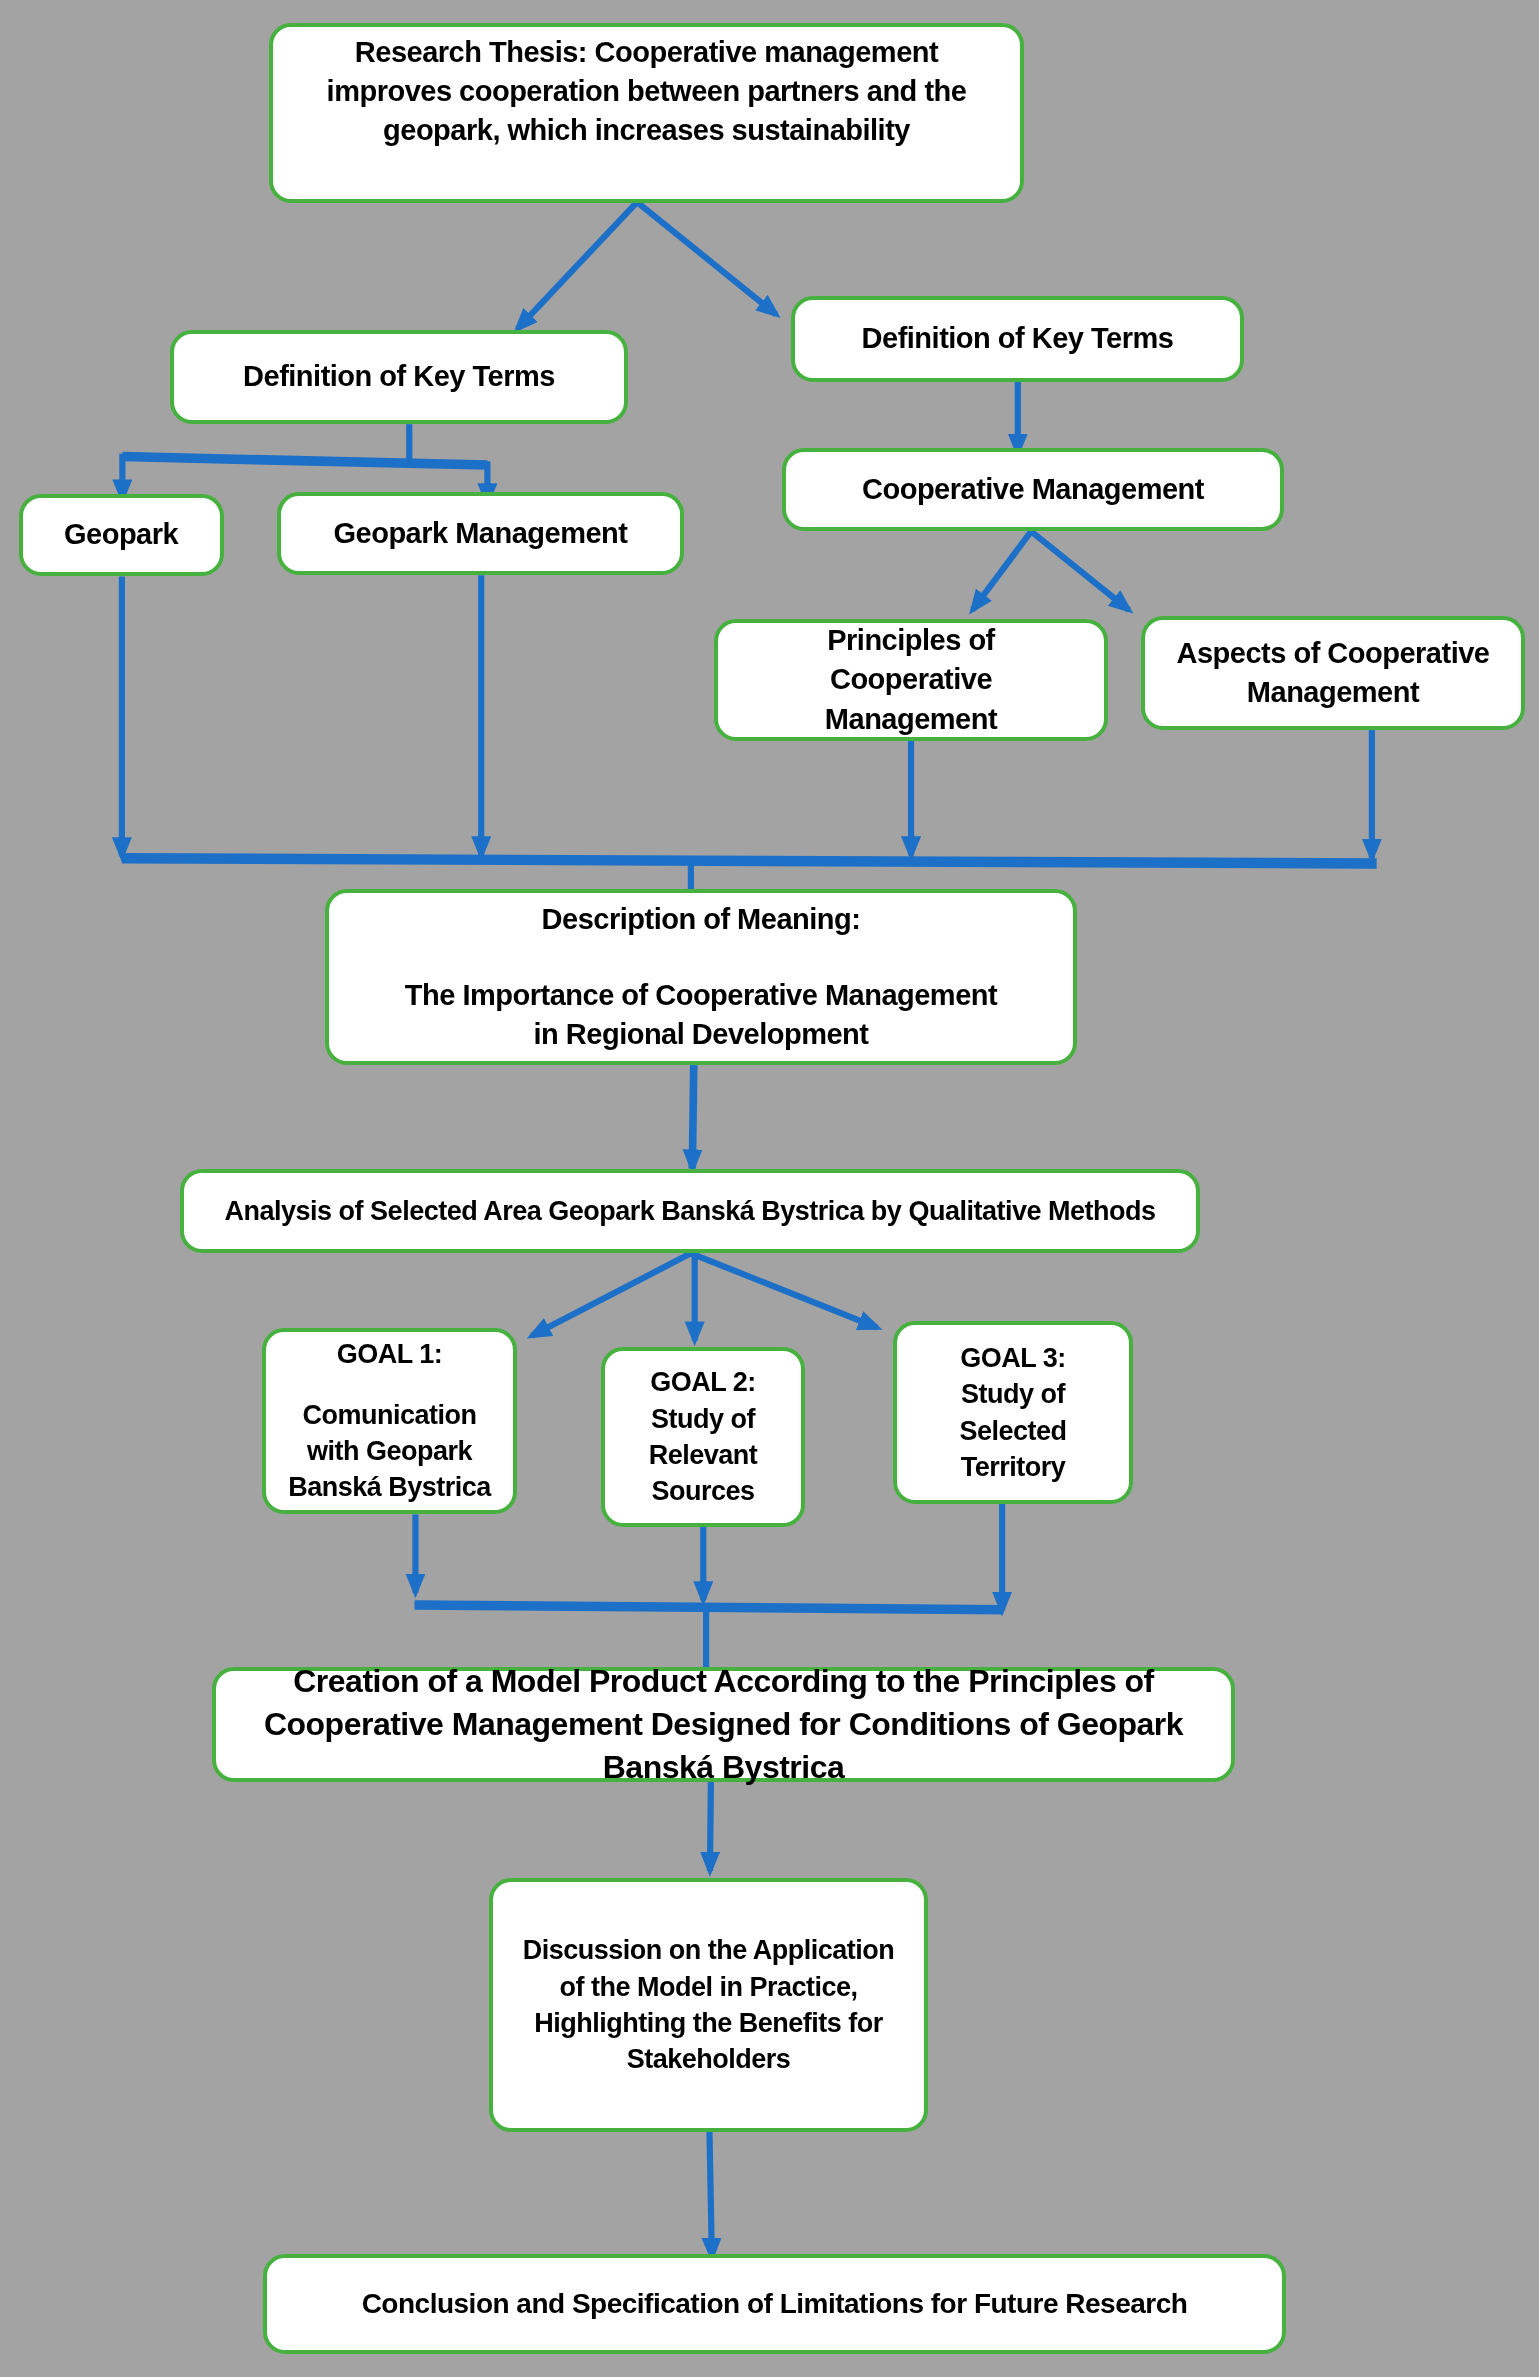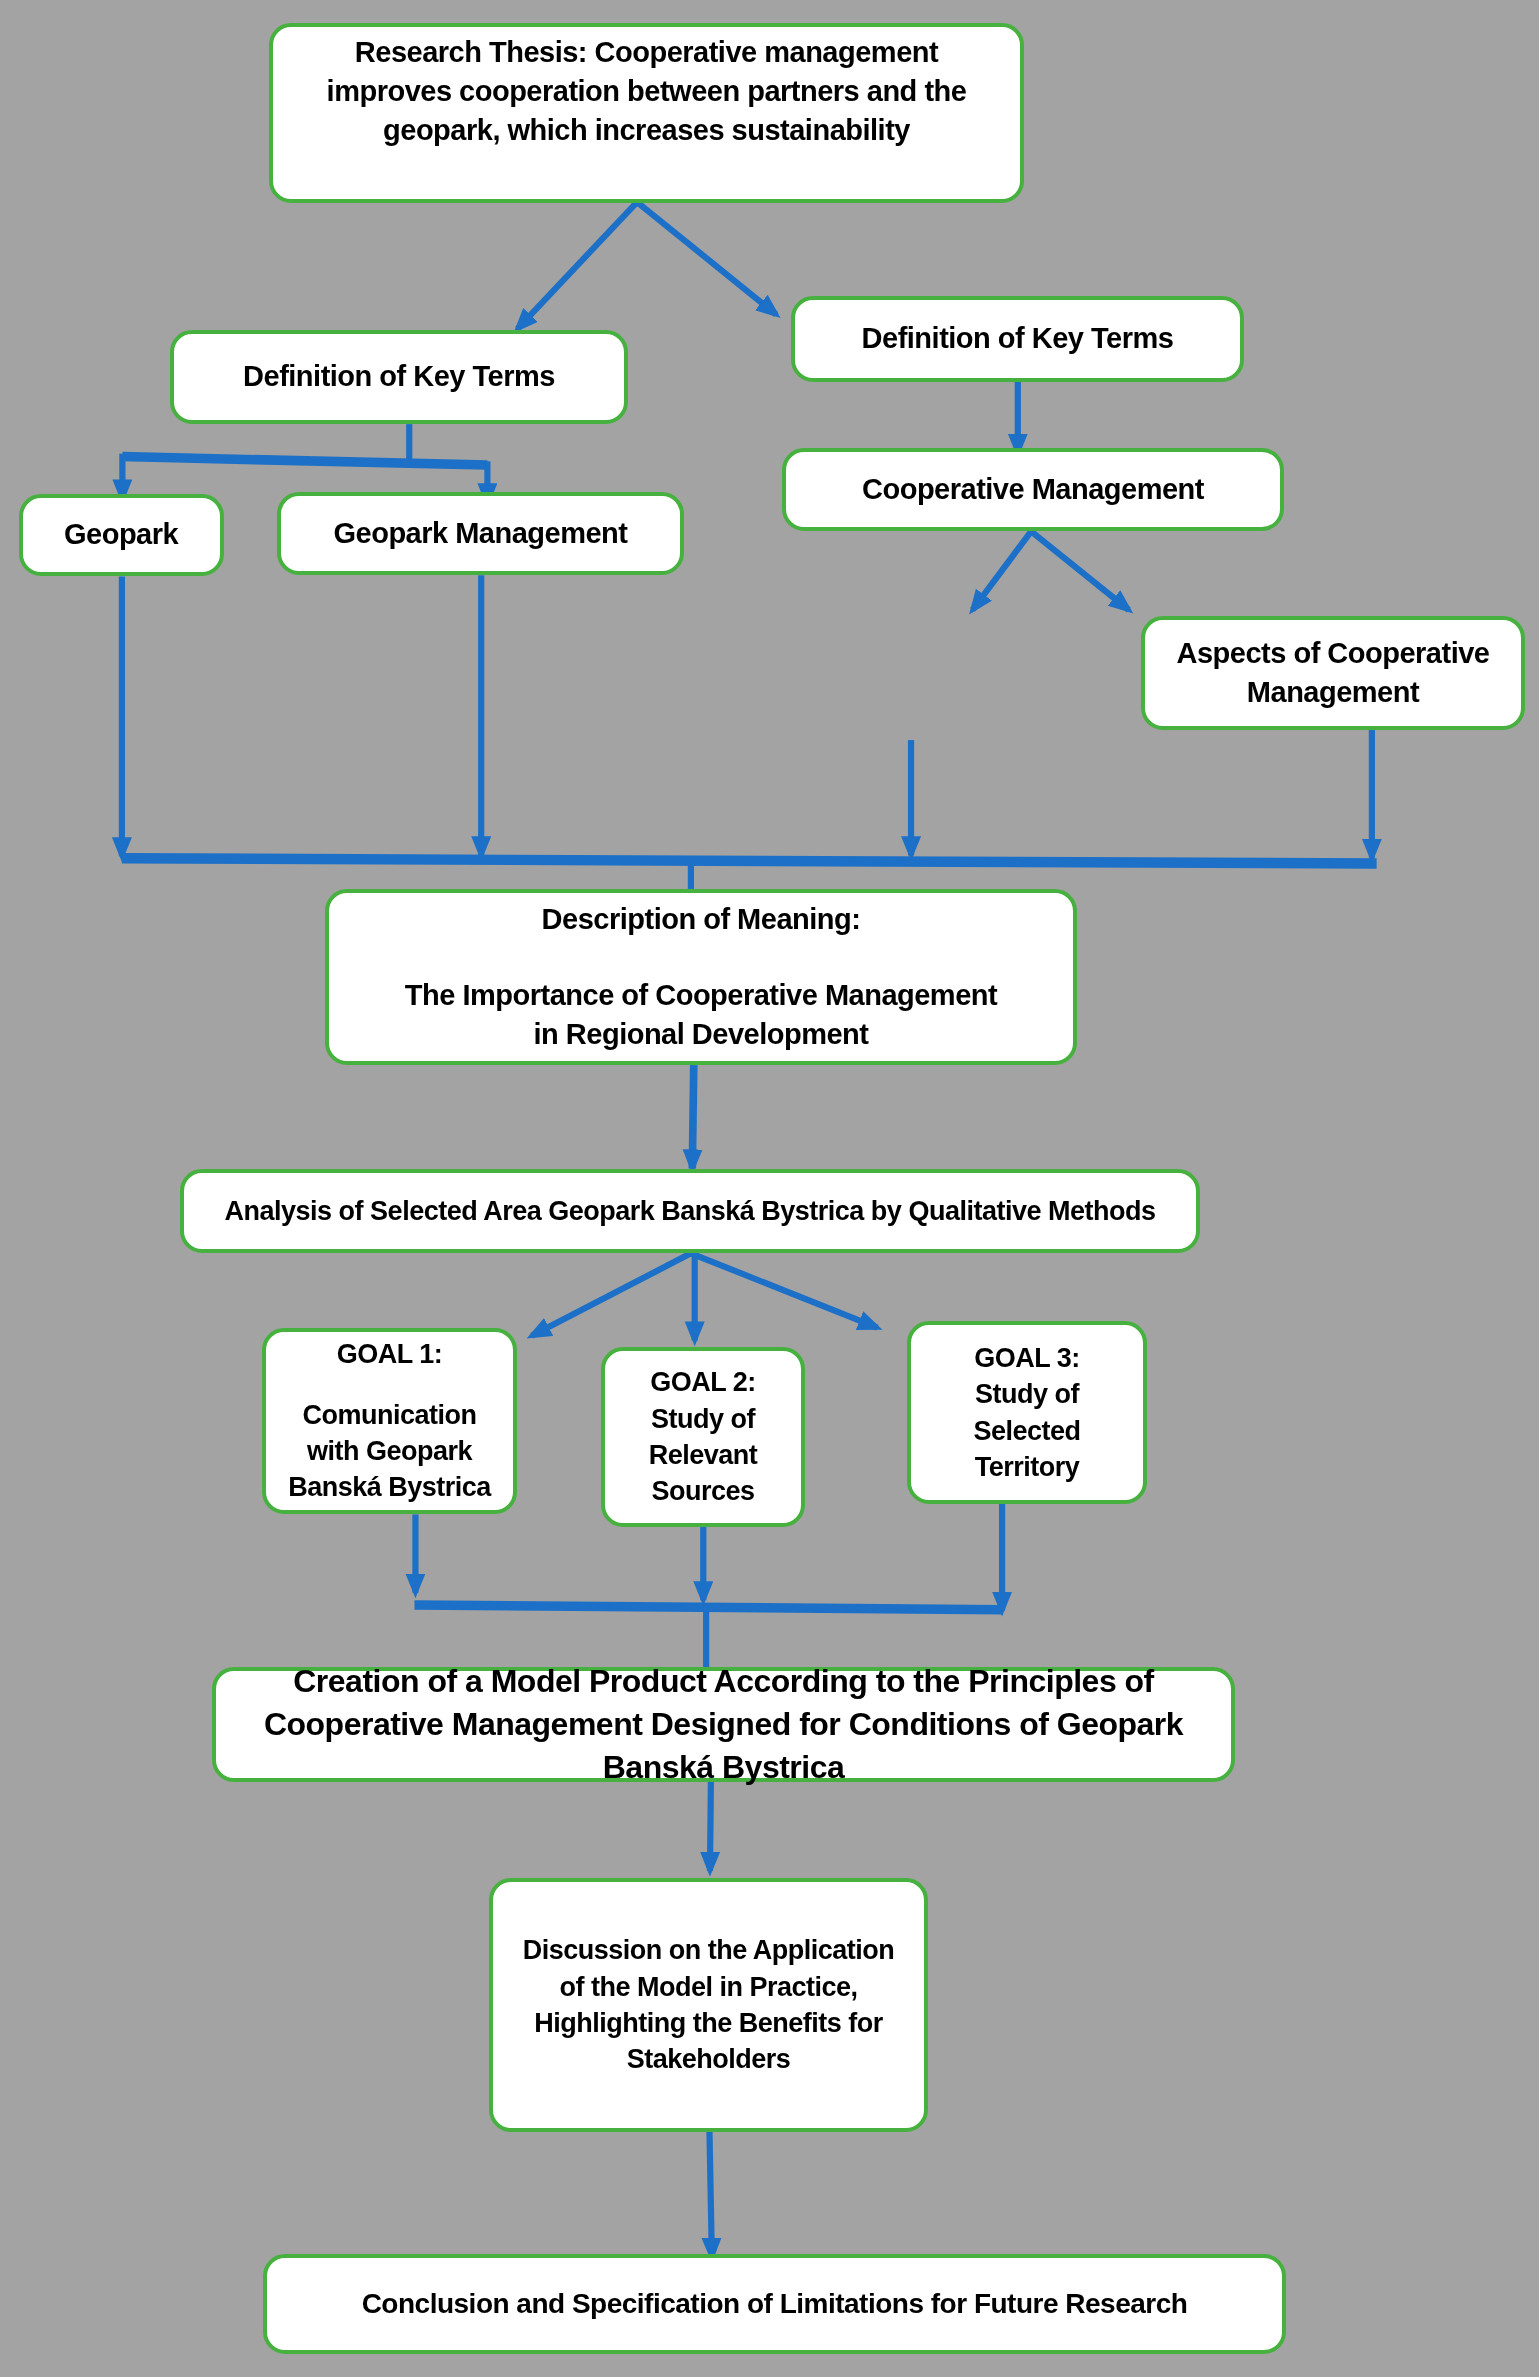--- a/index.html
+++ b/index.html
@@ -55,21 +55,21 @@
   #n-defright   {left:791px; top:296px;  width:453px;  height:86px;}
   #n-coop       {left:782px; top:448px;  width:502px; height:83px;}
   #n-geopark    {left:18.6px;   top:494px; width:205px;  height:82px;}
   #n-geomgmt    {left:277px;  top:492px; width:407px;  height:83px;}
   #n-principles {left:714px; top:619px; width:394px;  height:122px;}
   #n-aspects    {left:1141px; top:616px; width:384px;  height:114px;}
   #n-descr      {left:325px;  top:889px; width:752px; height:176px; padding:4.8px 62px;}
   #n-analysis   {left:180px;  top:1169px; width:1020px; height:84px; font-size:27px;}
   #n-goal1      {left:262px;  top:1328px; width:255px;  height:186px; font-size:27px; padding:4.8px 19px;gap:24px;}
   #n-goal2      {left:601px; top:1347px; width:204px;  height:180px; font-size:27px; padding:4.8px 16.7px;}
-  #n-goal3      {left:893px; top:1321px; width:240px;  height:183px; font-size:27px; padding:4.8px 16.7px;margin-left:14px;}
+  #n-goal3      {left:893px; top:1321px; width:240px;  height:183px; font-size:27px; padding:4.8px 16.7px;}
   #n-creation   {left:212px;  top:1667px; width:1023px; height:115px; font-size:32px;}
   #n-discussion {left:489px; top:1878px; width:439px;  height:254px; font-size:27px; padding:4.8px 21.4px;}
   #n-conclusion {left:263px;  top:2254px; width:1023px; height:100px; font-size:28px;}
 </style>
 </head>
 <body>
 
 <div id="canvas">
 
   <svg id="arrows" viewBox="0 0 3230 4988" xmlns="http://www.w3.org/2000/svg">
@@ -133,20 +133,23 @@
   </div>
 
   <div class="node" id="n-geopark">
     <span>Geopark</span>
   </div>
 
   <div class="node" id="n-geomgmt">
     <span>Geopark Management</span>
   </div>
 
+  <div class="node" id="n-principles">
+    <span>Principles of Cooperative Management</span>
+  </div>
 
   <div class="node" id="n-aspects">
     <span>Aspects of Cooperative Management</span>
   </div>
 
   <div class="node" id="n-descr">
     <div class="desc-title">Description of Meaning:</div>
     <div>The Importance of Cooperative Management in Regional Development</div>
   </div>
 

